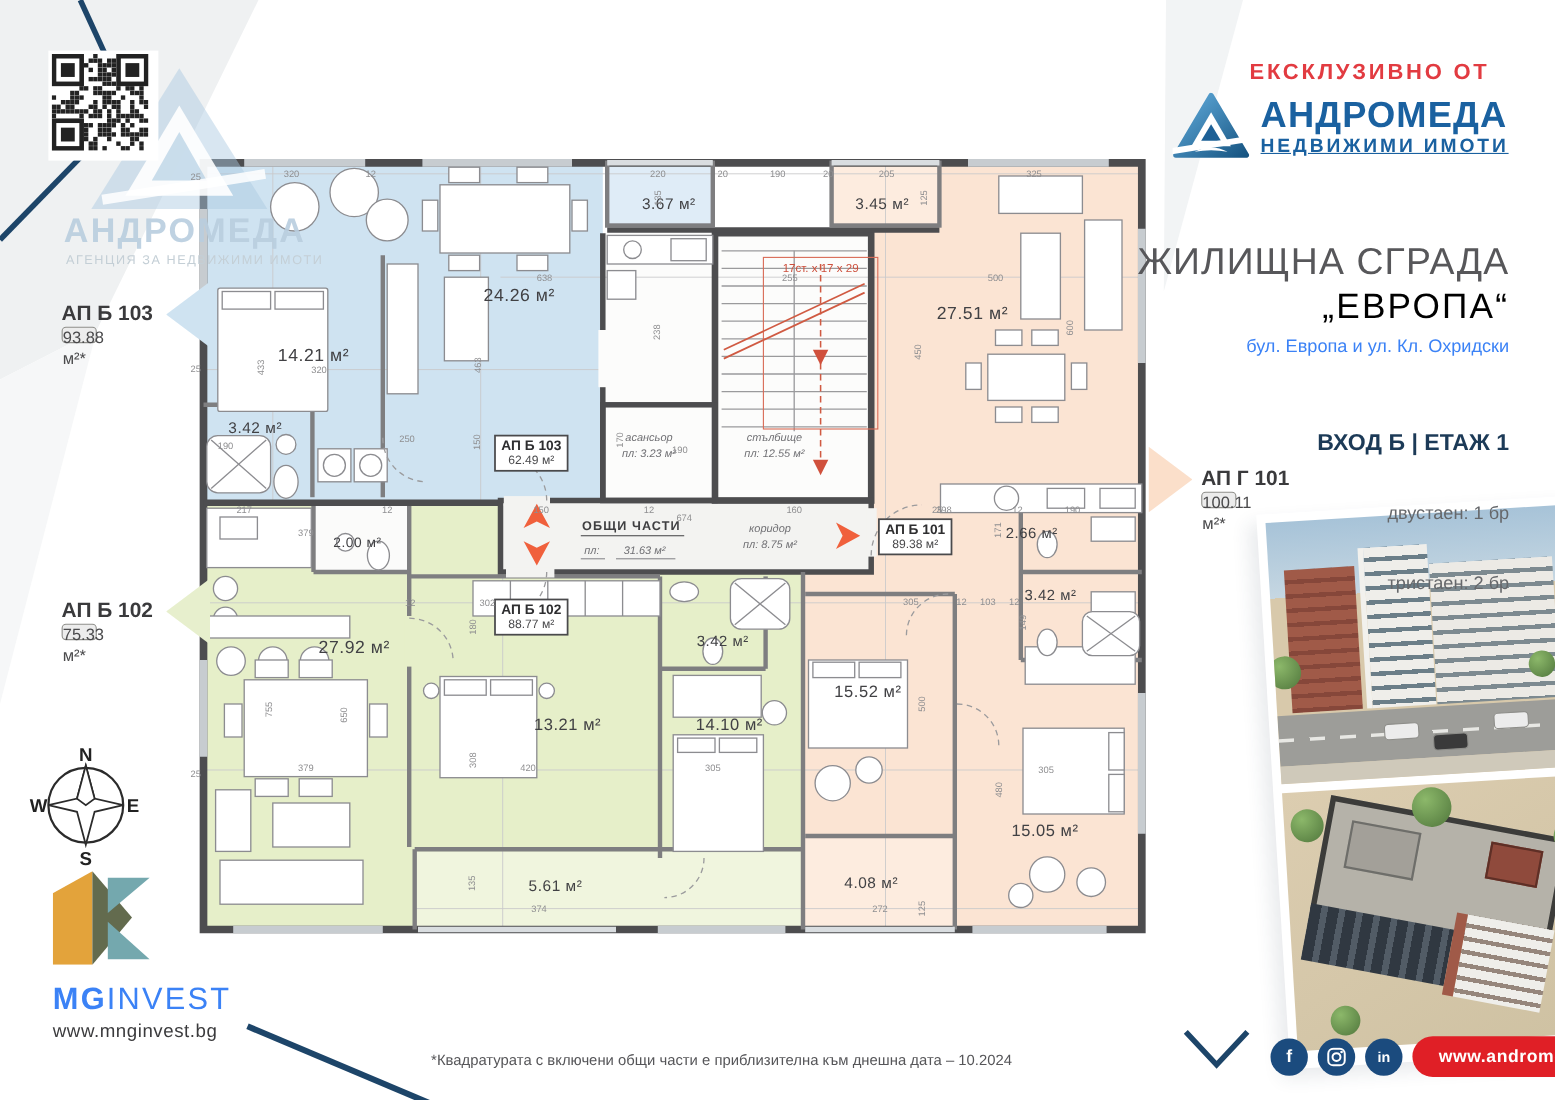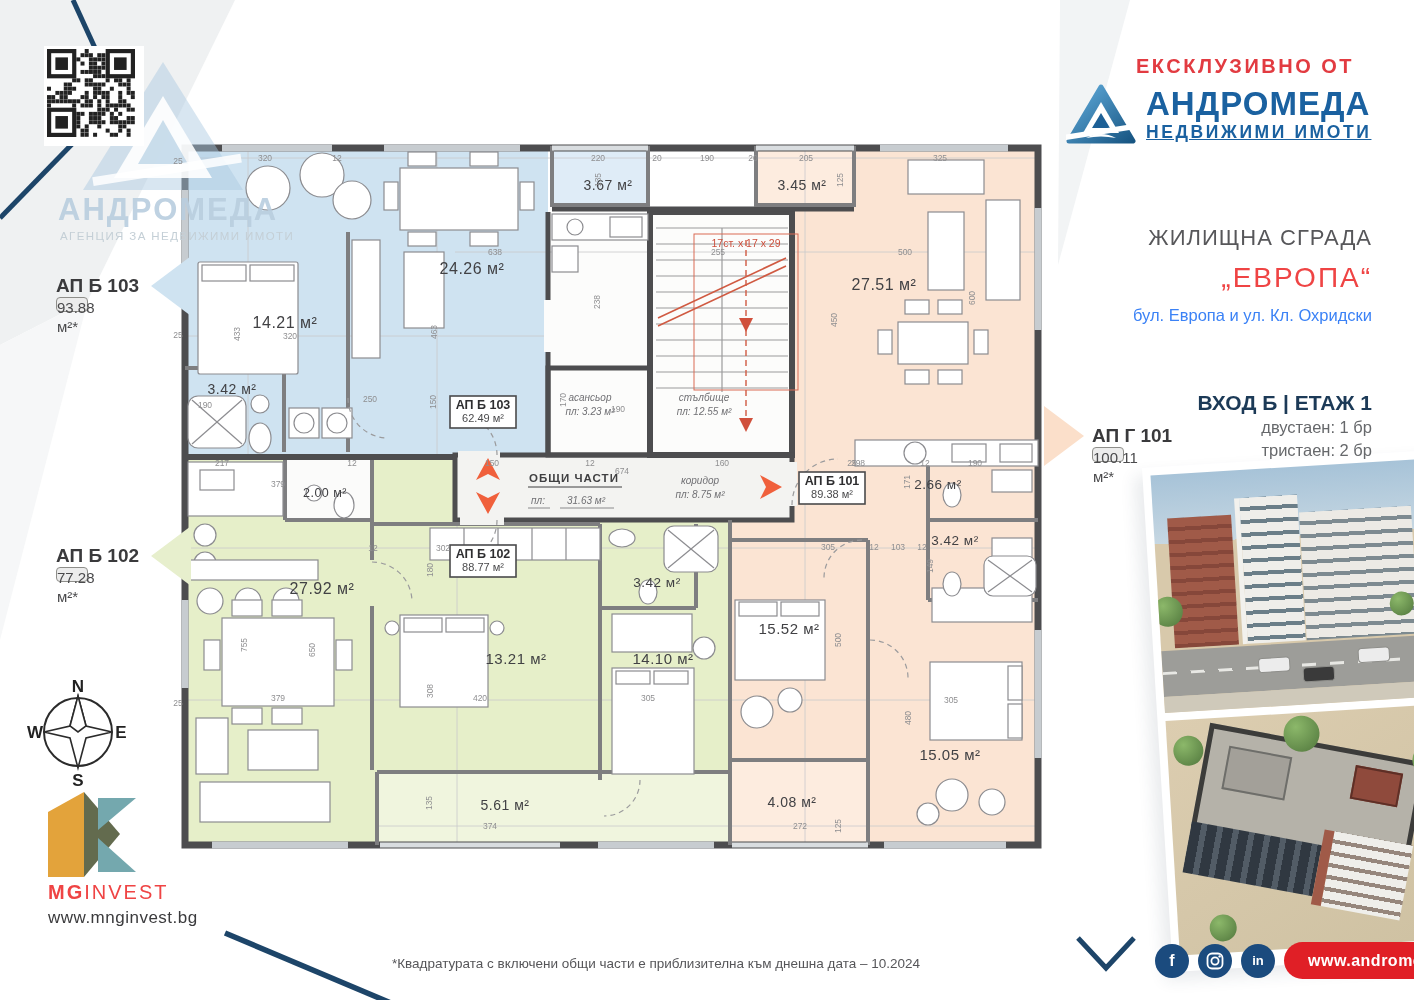--- a/index.html
+++ b/index.html
@@ -16,27 +16,27 @@
 
   
   #exclusive{left:1100px;top:55px;width:290px;text-align:center;font-size:20px;font-weight:700;
              letter-spacing:2.5px;color:#E23B41;z-index:6;}
   #brand-row{left:1066px;top:84px;width:330px;display:flex;align-items:center;gap:10px;z-index:6;}
   #brand-text{display:flex;flex-direction:column;}
   #brand-name{font-size:33px;font-weight:800;letter-spacing:1px;color:#1A61A0;line-height:34px;}
   #brand-tagline{font-size:17.5px;font-weight:700;letter-spacing:2.6px;color:#1A61A0;line-height:22px;text-decoration:underline;}
 
   #project-block{right:42px;top:222px;text-align:right;z-index:6;}
-  #project-type{font-size:22px;font-weight:300;color:#57575a;letter-spacing:1px;line-height:32px;}
-  #project-name{font-size:28px;font-weight:300;color:#ef4444;letter-spacing:2px;line-height:48px;}
+  #project-type{font-size:34px;font-weight:300;color:#57575a;letter-spacing:1px;line-height:32px;}
+  #project-name{font-size:32px;font-weight:300;color:#000000;letter-spacing:2px;line-height:48px;}
   #project-address{font-size:16.5px;color:#3b82f6;line-height:26px;}
 
   #entrance-block{right:42px;top:390px;text-align:right;z-index:6;}
   #entrance-title{font-size:21px;font-weight:700;color:#1C3A57;line-height:26px;}
-  .mix-line{font-size:16.5px;color:#66686b;line-height:23px;}
+  .mix-line{font-size:16.5px;color:#66686b;line-height:23px;margin-top:40px;}
 
   
   .callout{display:flex;align-items:center;z-index:6;}
   .callout .txt .cid{font-size:19px;font-weight:700;color:#3a3a3c;line-height:22px;}
   .callout .txt .car{font-size:15px;color:#4a4a4c;line-height:19px;}
   .tri{width:40px;height:60px;flex:0 0 auto;}
   .tri-left{clip-path:polygon(100% 0,0 50%,100% 100%);}
   .tri-right{clip-path:polygon(0 0,100% 50%,0 100%);}
   #callout-103{left:56px;top:256px;}
   #callout-102{left:56px;top:526px;}
@@ -47,21 +47,21 @@
 
   
   #plan{left:0;top:0;width:1414px;height:1000px;z-index:3;}
   #room-labels text{fill:#414144;font-weight:500;text-anchor:middle;letter-spacing:.5px;}
   #dim-labels text{fill:#8f8f91;font-size:8.5px;text-anchor:middle;}
   .cm-b{fill:#3f3f41;font-size:11.5px;font-weight:700;letter-spacing:1px;text-anchor:middle;}
   .cm-i{fill:#707074;font-size:10px;font-style:italic;text-anchor:middle;}
   .ubox-id{fill:#2e2e30;font-size:12.5px;font-weight:700;text-anchor:middle;}
   .ubox-ar{fill:#4a4a4c;font-size:11px;text-anchor:middle;}
   #mg-block{left:48px;top:792px;z-index:4;width:220px;}
-  #mg-name{font-size:20px;letter-spacing:2px;color:#ef4444;margin-top:0;}
+  #mg-name{font-size:28px;letter-spacing:2px;color:#3b82f6;margin-top:10px;}
   #mg-name b{font-weight:800;}
   #mg-name span.lt{font-weight:300;}
   #mg-site{font-size:17px;color:#3b3b3d;margin-top:4px;letter-spacing:.5px;}
 
   
   #disclaimer{left:320px;top:956px;width:600px;text-align:right;font-size:13.5px;color:#55555
   8;z-index:6;color:#565659;}
 
   
   #render-card{left:1142px;top:468px;width:300px;height:505px;transform:rotate(-3.5deg);
@@ -310,21 +310,21 @@
 <div id="callout-103" class="abs callout">
   <div class="txt">
     <div class="cid">АП Б 103</div>
     <div class="car">93.88 м²*</div>
   </div>
   <div class="tri tri-left"></div>
 </div>
 <div id="callout-102" class="abs callout">
   <div class="txt">
     <div class="cid">АП Б 102</div>
-    <div class="car">77.28 м²*</div>
+    <div class="car">75.33 м²*</div>
   </div>
   <div class="tri tri-left"></div>
 </div>
 <div id="callout-101" class="abs callout">
   <div class="tri tri-right"></div>
   <div class="txt">
     <div class="cid">АП Г 101</div>
     <div class="car">100.11 м²*</div>
   </div>
 </div>

